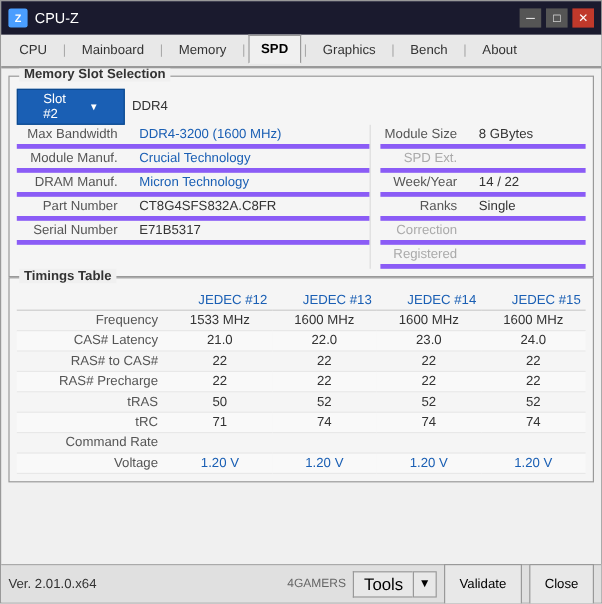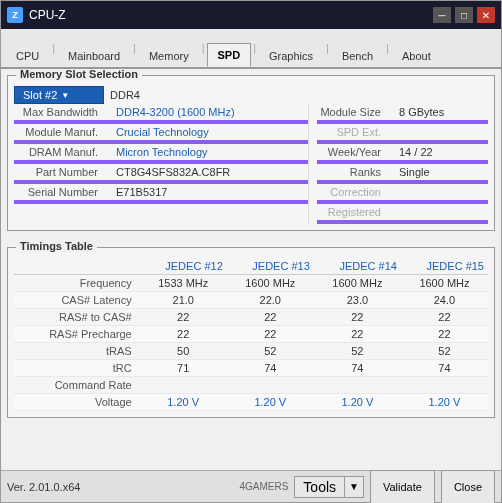--- a/index.html
+++ b/index.html
@@ -61,23 +61,23 @@
       cursor: pointer;
       display: flex;
       align-items: center;
       justify-content: center;
     }
     .titlebar-btn.close { background: #c0392b; }
     .tabs-bar {
       background: #e8e8e8;
       border-bottom: 2px solid #999;
       display: flex;
-      align-items: flex-end;
+      align-items: flex-start;
       padding: 0 4px;
-      height: 40px;
+      height: 28px;
       flex-shrink: 0;
     }
     .tab {
       padding: 4px 10px;
       cursor: pointer;
       font-size: 11px;
       border: 1px solid transparent;
       border-bottom: none;
       background: transparent;
       color: #333;
@@ -95,21 +95,21 @@
     .tab-separator {
       color: #aaa;
       padding: 0 2px;
       align-self: center;
     }
     .content {
       flex: 1;
       padding: 6px;
       display: flex;
       flex-direction: column;
-      gap: 16px;
+      gap: 0;
       overflow: hidden;
     }
     .group-box {
       border: 1px solid #999;
       background: #f5f5f5;
       position: relative;
       padding: 6px;
     }
     .group-title {
       position: absolute;
@@ -124,21 +124,21 @@
     .slot-row {
       display: flex;
       align-items: center;
       gap: 6px;
       margin-top: 4px;
     }
     .slot-select {
       background: #1a5fb4;
       color: white;
       border: 1px solid #0d4a8f;
-      padding: 2px 8px;
+      padding: 2px 21px;
       font-size: 11px;
       display: flex;
       align-items: center;
       gap: 4px;
       cursor: pointer;
       width: 90px;
     }
     .slot-dropdown-arrow {
       font-size: 8px;
     }

